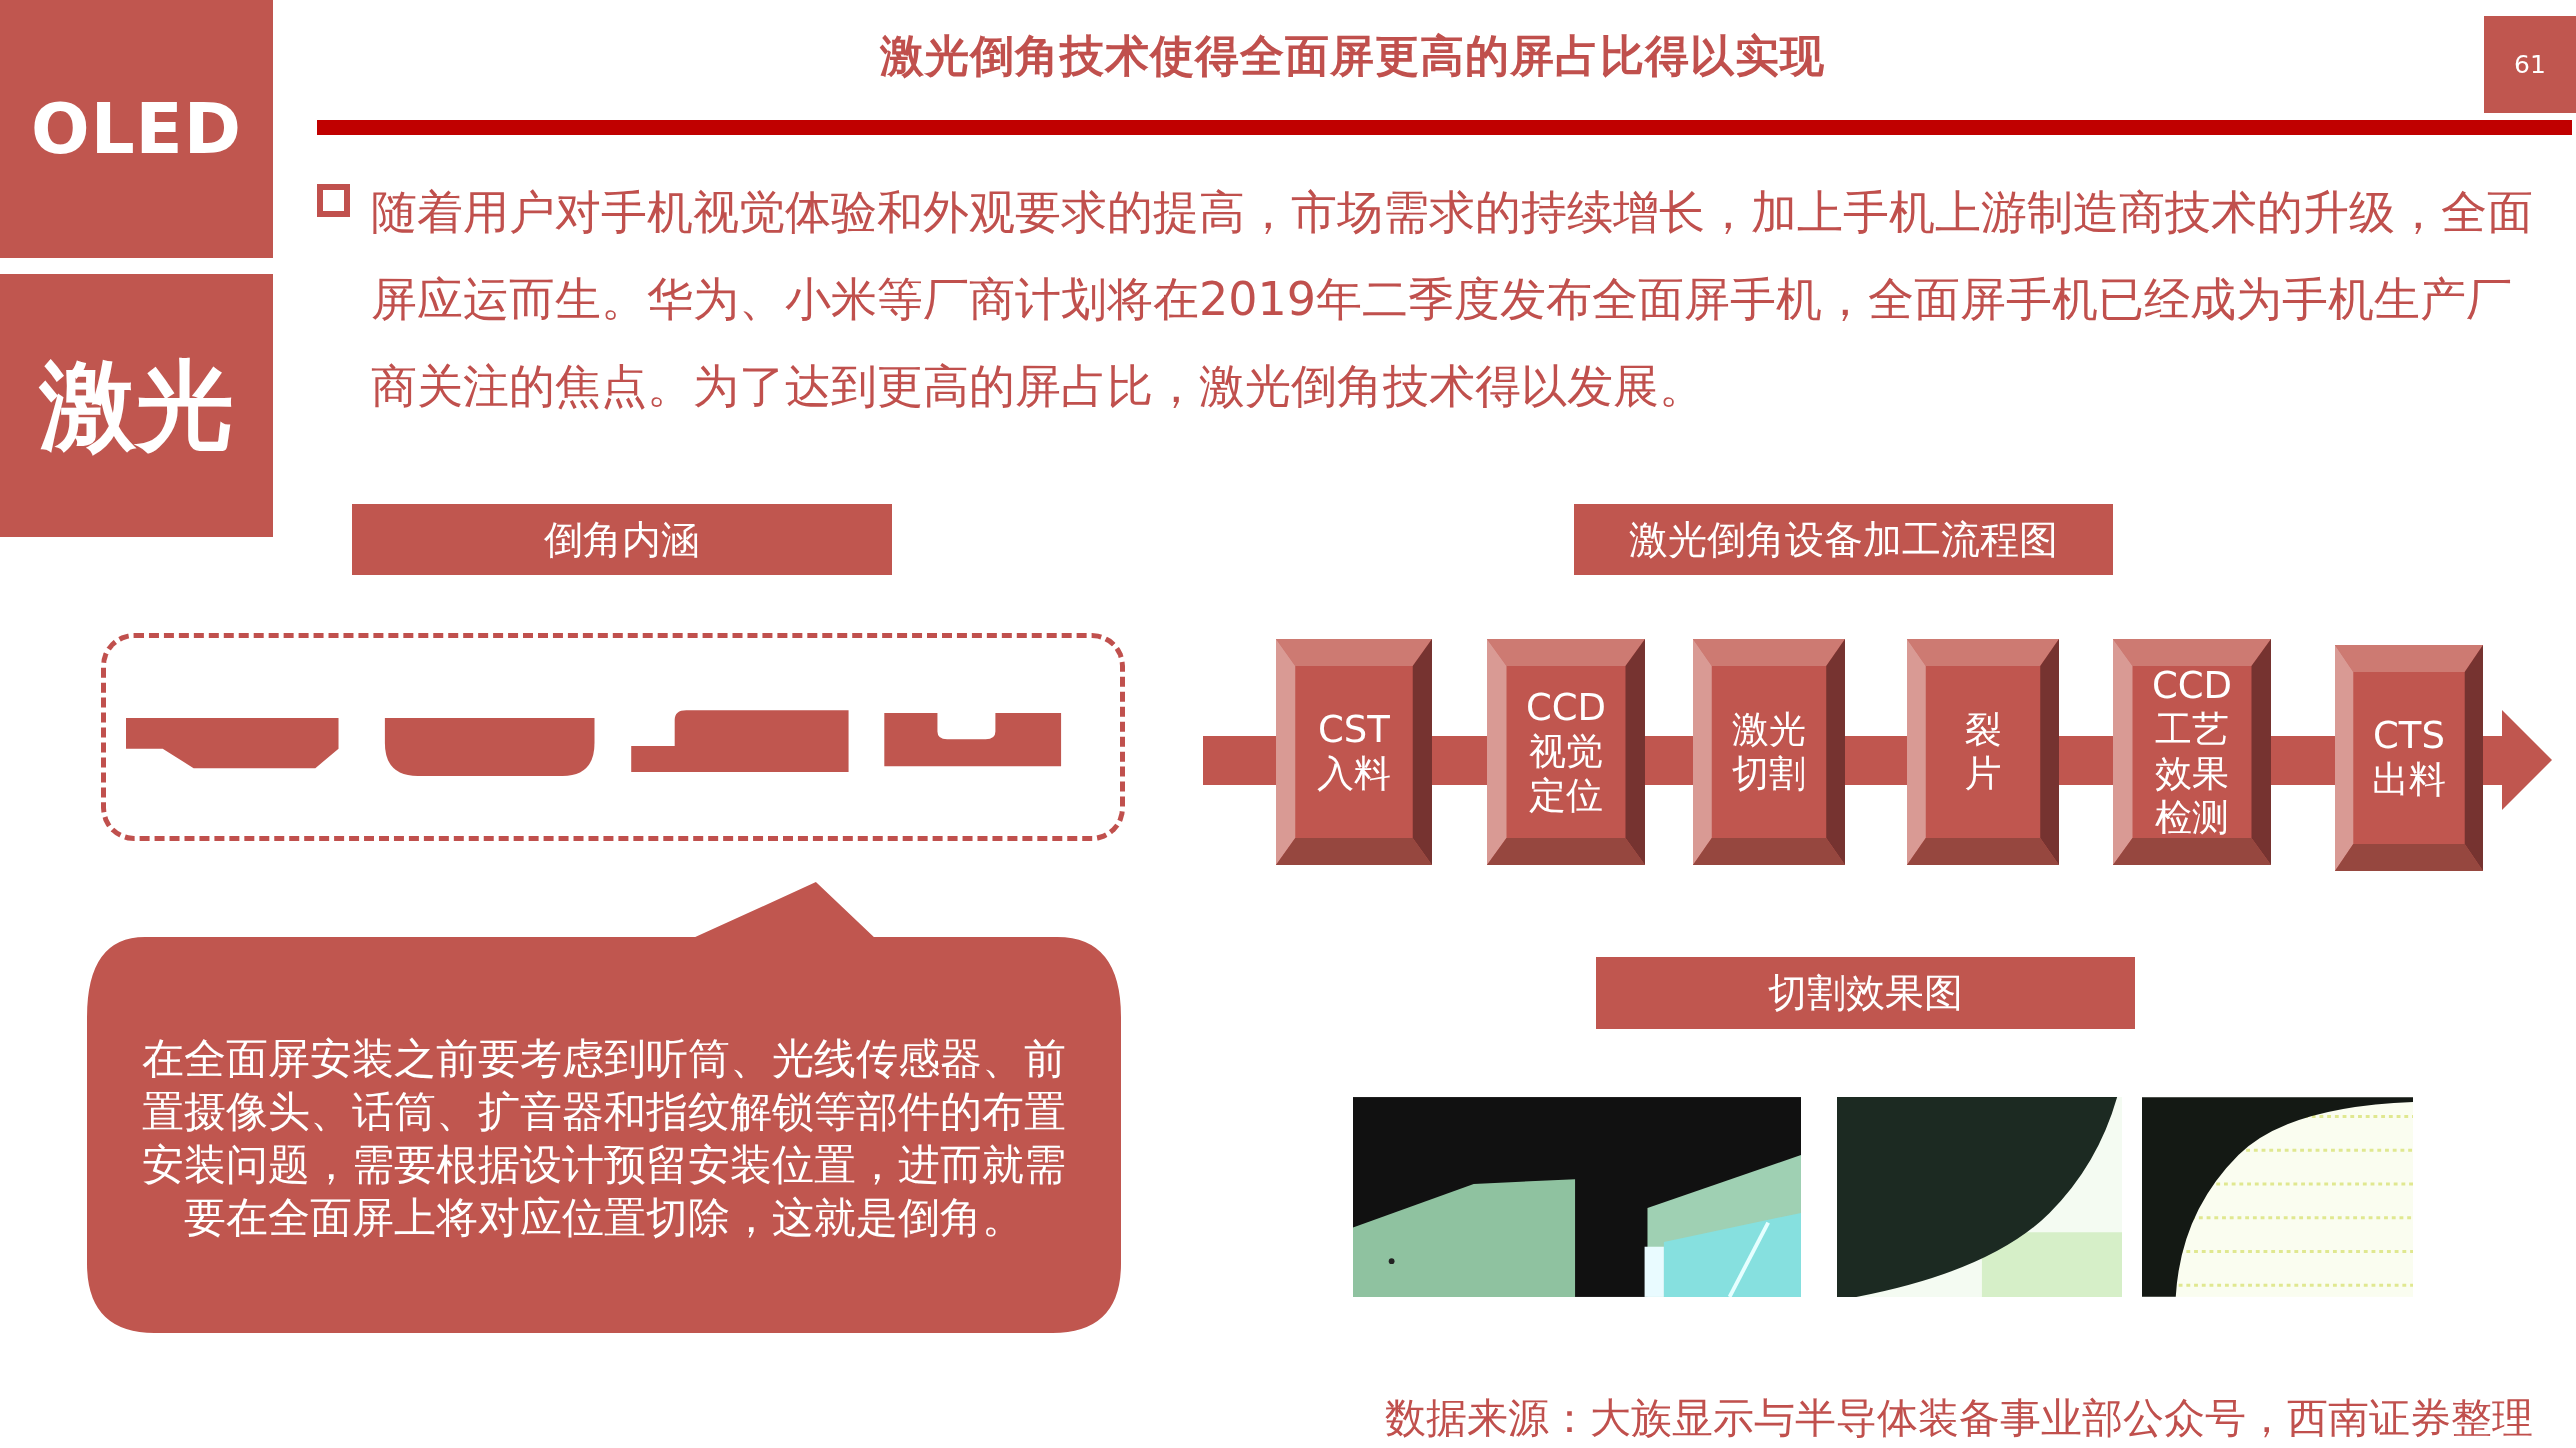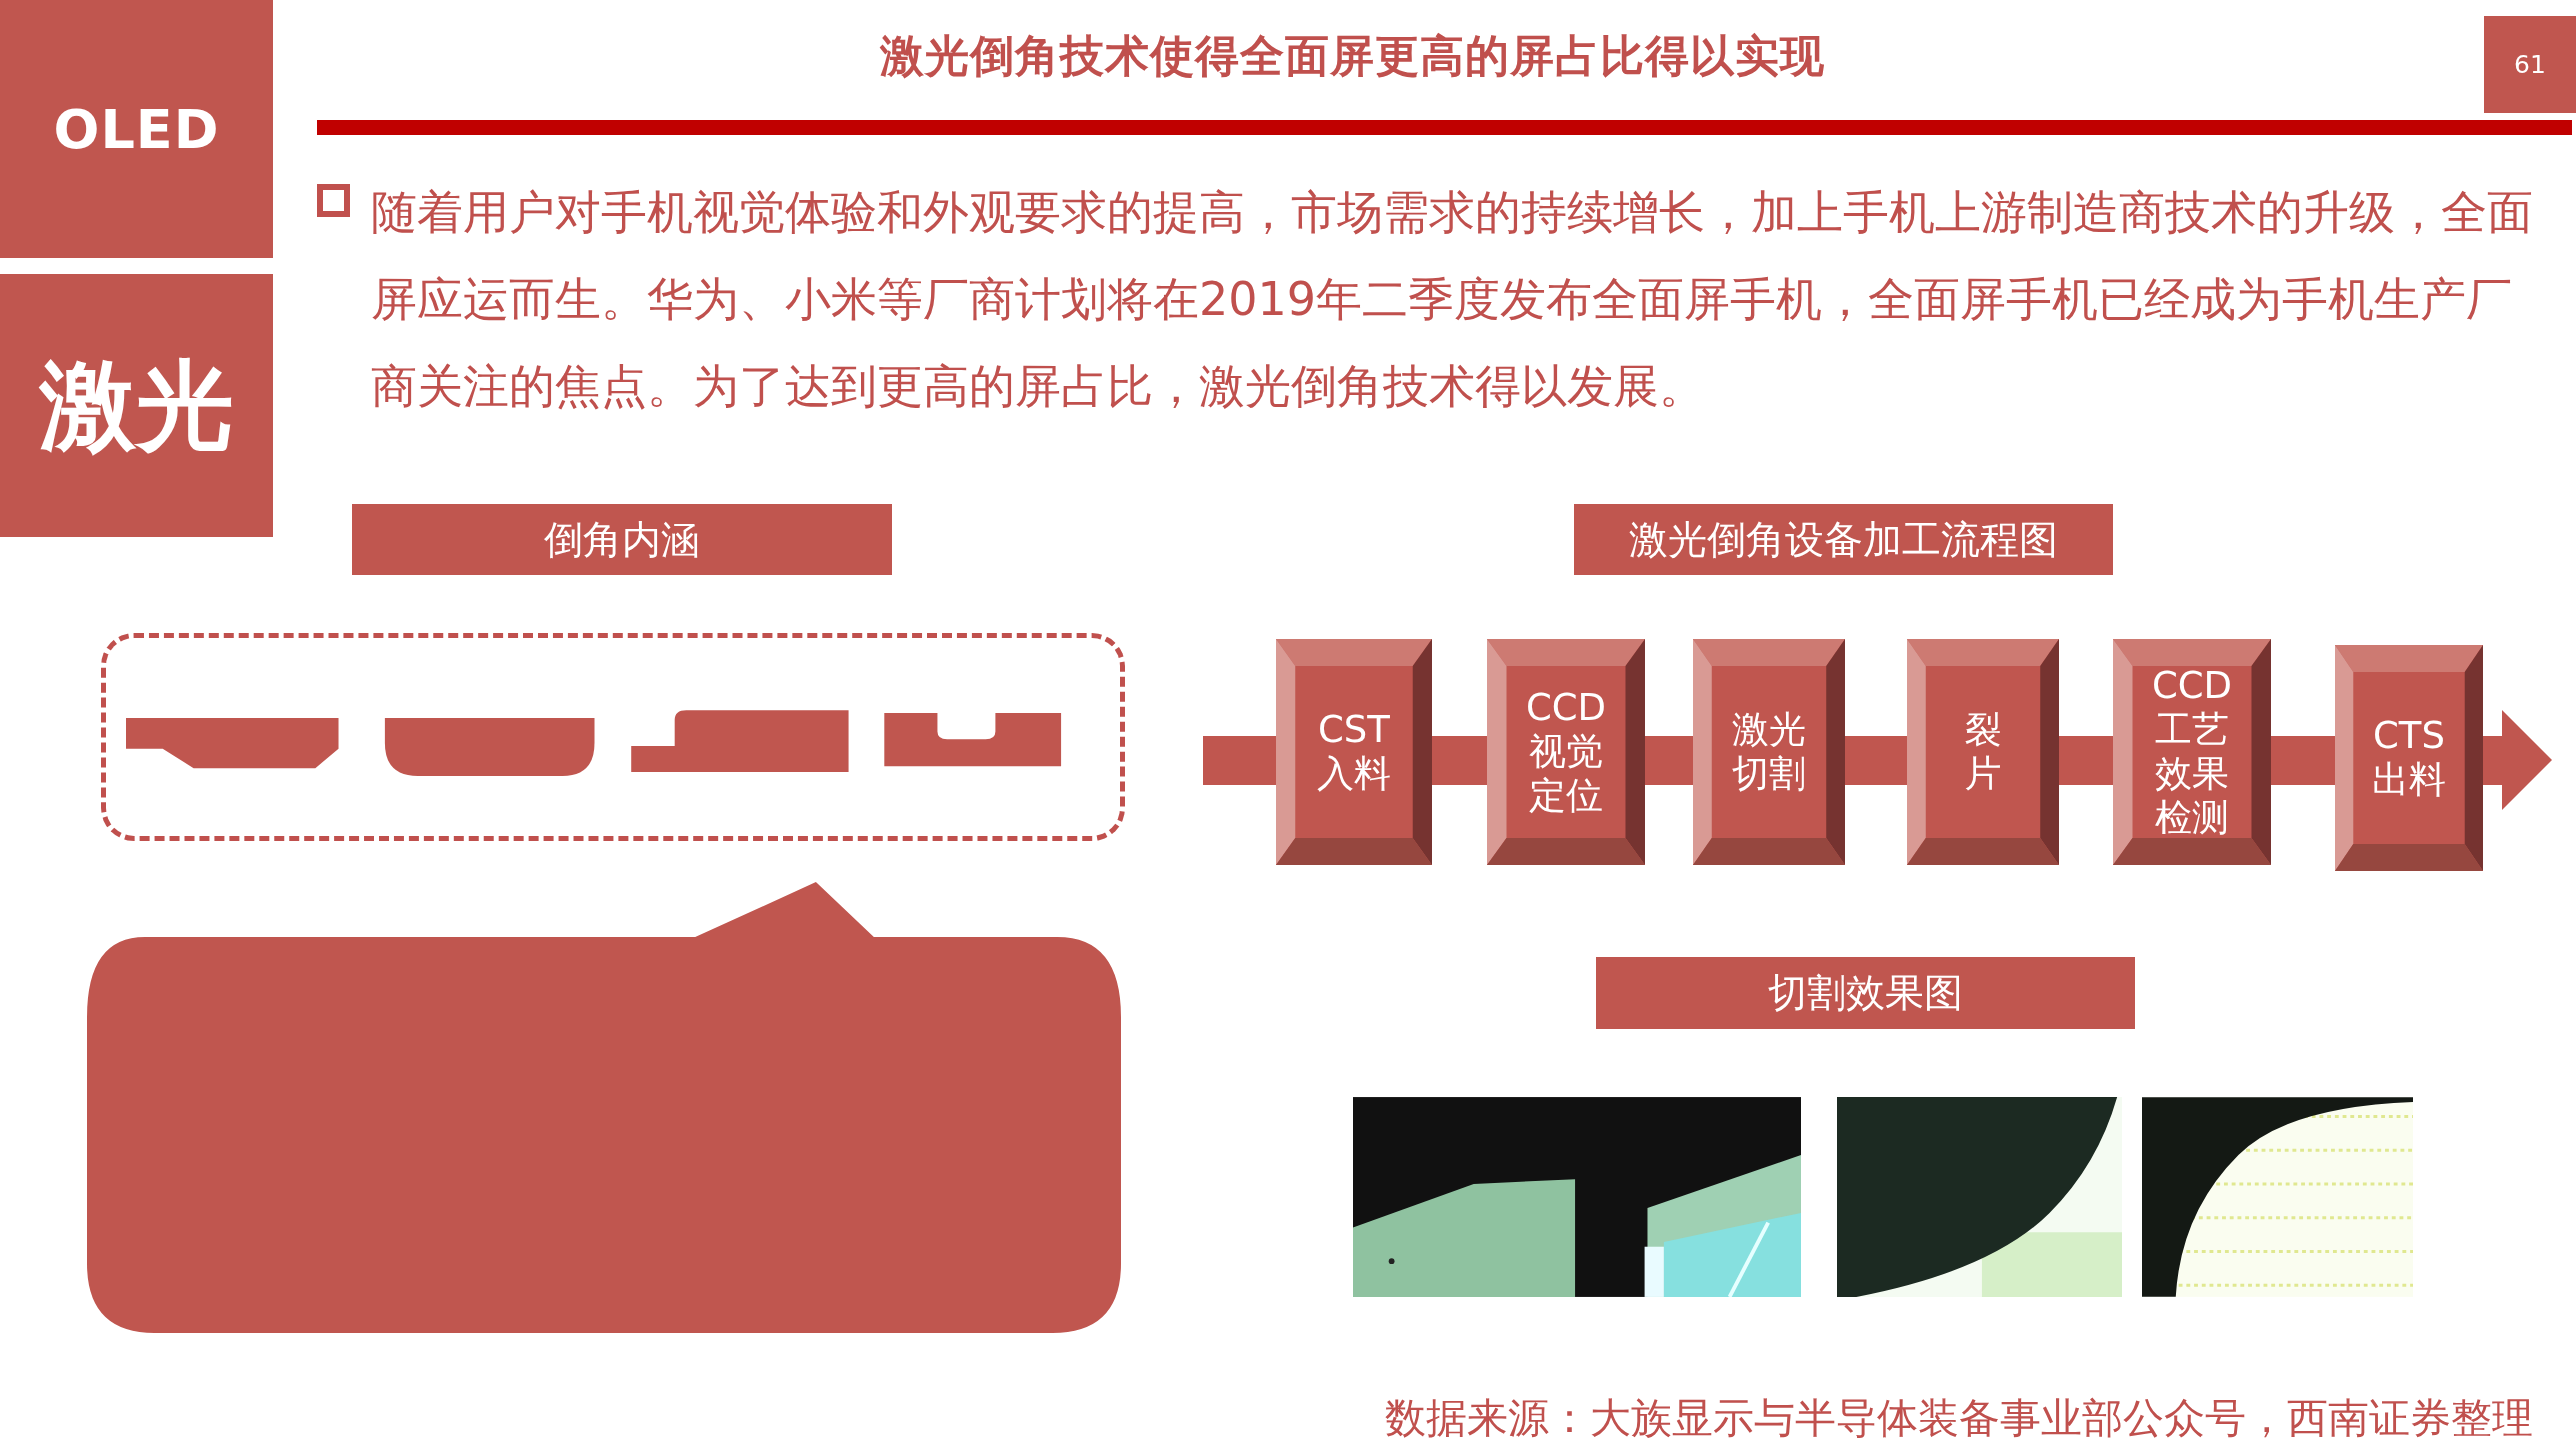--- a/index.html
+++ b/index.html
@@ -7,21 +7,21 @@
     width: 2576px; height: 1449px; position: relative; overflow: hidden;
     background: #ffffff;
     font-family: "DejaVu Sans", "Liberation Sans", sans-serif;
     color: #c0504d;
   }
   .abs { position: absolute; }
   .red-block { background: #c0564f; color: #fff; }
   .side-oled {
     left: 0; top: 0; width: 273px; height: 258px;
     display: flex; align-items: center; justify-content: center;
-    font-size: 54px; font-weight: bold; letter-spacing: 1px;
+    font-size: 69px; font-weight: bold; letter-spacing: 1px;
   }
   .side-laser {
     left: 0; top: 274px; width: 273px; height: 263px;
     display: flex; flex-direction: column; align-items: center; justify-content: center;
     font-size: 97px; font-weight: bold; line-height: 114px;
   }
   .page-num {
     left: 2484px; top: 0; width: 92px; height: 97px;
     display: flex; align-items: center; justify-content: center;
     font-size: 25px; color: #fff; margin-top: 16px;
@@ -121,20 +121,21 @@
     <path d="M523,6 L748,6 L748,70 L523,70 L523,43 L568,43 L568,16 Q568,6 580,6 Z" transform="translate(0,-6)"></path>
 
     <path d="M785,3 L840,3 L840,22 Q840,30 850,30 L890,30 Q900,30 900,22 L900,3 L968,3 L968,58 L785,58 Z"></path>
   </g>
 </svg>
 
 <div class="abs bubble-wrap">
   <svg width="1034" height="451" viewBox="0 0 1071 467" style="position:absolute;left:0;top:0;">
     <path fill="#c0564f" d="M60,57 L630,57 L755,0 L815,57 L1005,57 Q1071,57 1071,140 L1071,395 Q1071,467 1000,467 L70,467 Q0,467 0,395 L0,140 Q0,57 60,57 Z" transform="translate(0,0)"></path>
   </svg>
+  <div class="bubble-text">在全面屏安装之前要考虑到听筒、光线传感器、前置摄像头、话筒、扩音器和指纹解锁等部件的布置安装问题，需要根据设计预留安装位置，进而就需要在全面屏上将对应位置切除，这就是倒角。</div>
 </div>
 
 <div class="abs flow-bar"></div>
 <div class="abs flow-arrow"></div>
 
 <div class="step" style="left:1276px;width:156px;">
   <svg viewBox="0 0 162 234" preserveAspectRatio="none">
     <rect x="0" y="0" width="162" height="234" fill="#c0564f"></rect>
     <polygon points="0,0 162,0 142,28 20,28" fill="#cd7a72"></polygon>
     <polygon points="0,0 20,28 20,206 0,234" fill="#d99a94"></polygon>

